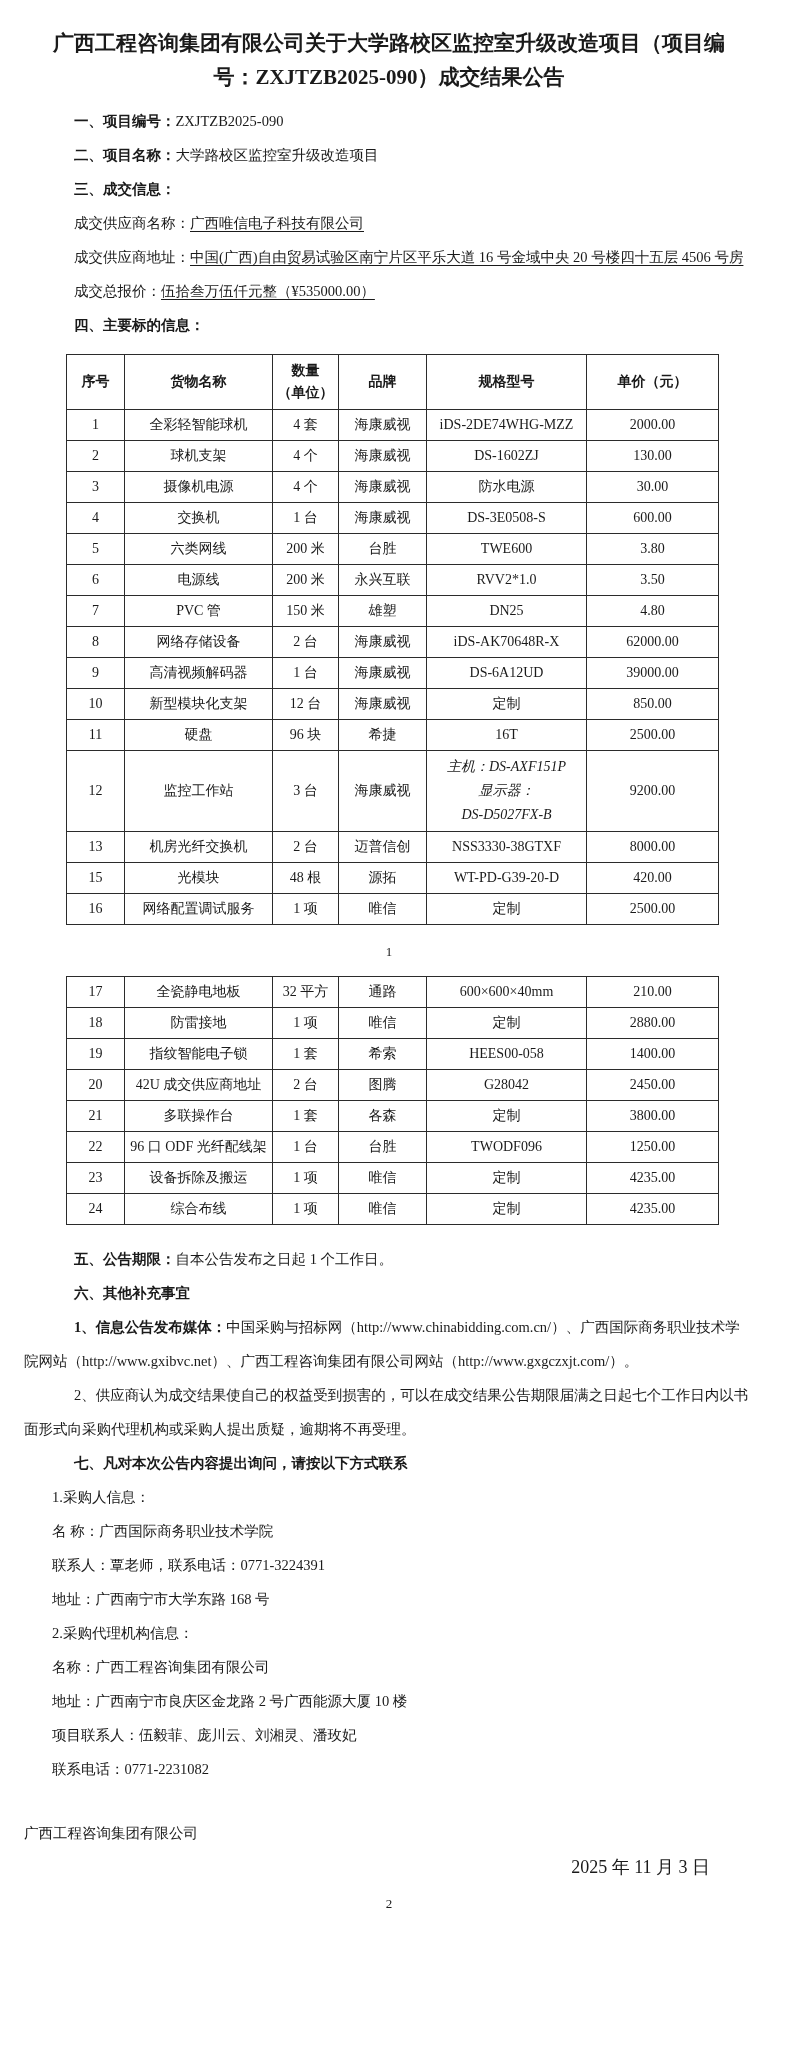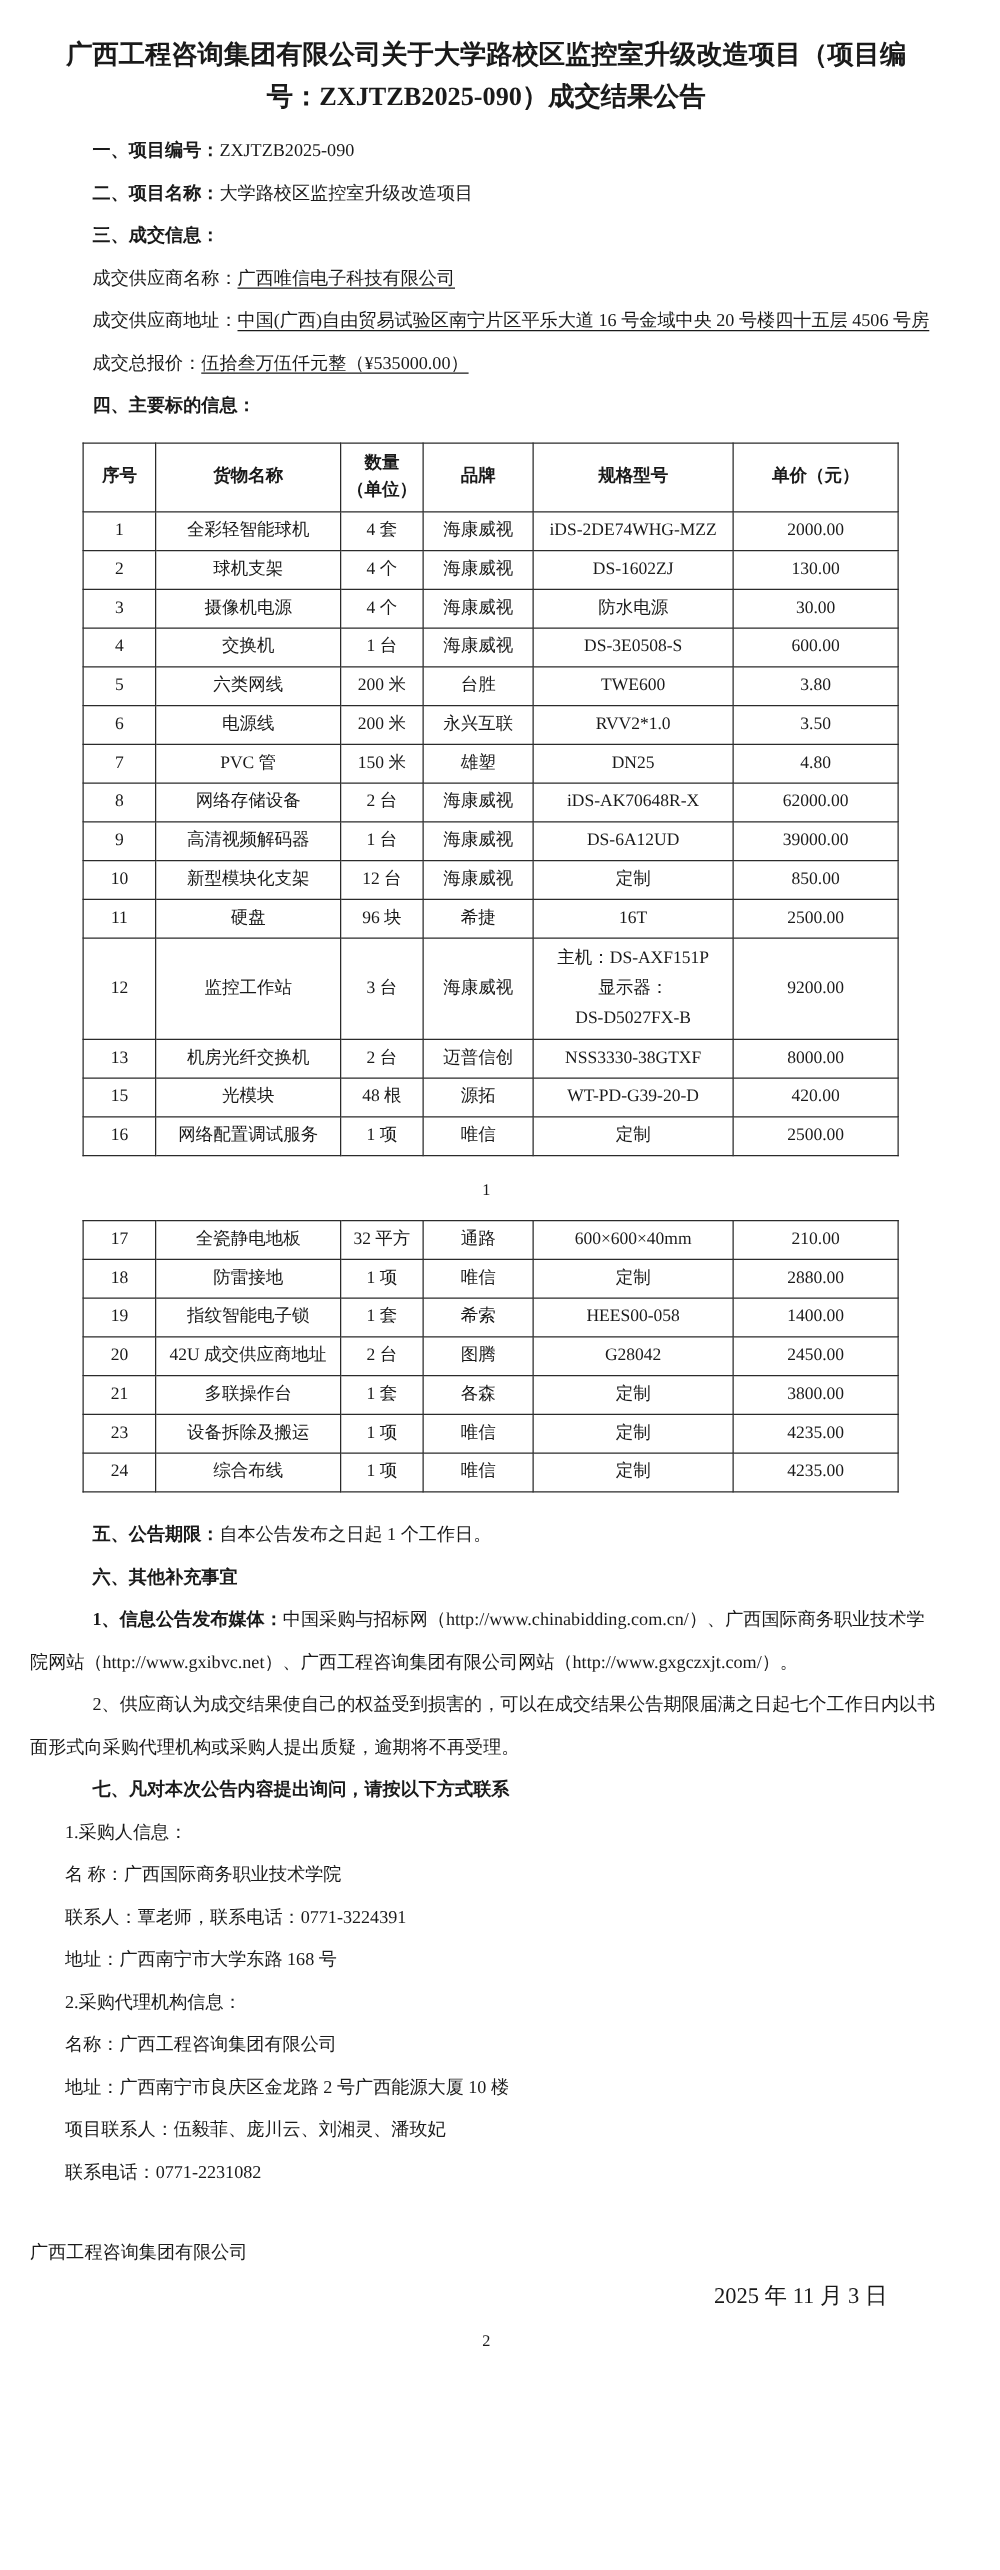--- a/index.html
+++ b/index.html
@@ -21,21 +21,21 @@
   table.goods{
     border-collapse:collapse;table-layout:fixed;
     width:652px;margin:12px 0 17px 42px;
     font-size:14px;
   }
   table.goods th,table.goods td{
     border:1px solid #2b2b2b;text-align:center;vertical-align:middle;
     padding:4px 3px;line-height:22px;word-break:break-all;
   }
   table.goods th{font-weight:bold;padding:5px 3px;}
-  table.goods td div{line-height:24px;}
+  table.goods td div{line-height:24px;font-style:italic;}
   .t2{margin-top:0;}
   .pagenum{font-size:13px;text-align:center;line-height:20px;margin:16px 0 14px 0;}
   .pagenum2{font-size:13px;text-align:center;line-height:20px;margin:10px 0 0 0;}
   .sec-gap{margin-top:12px;}
   .sig{font-size:14.5px;line-height:34px;text-align:left;margin:30px 2px 0 0;}
   .sigdate{font-size:18px;line-height:34px;text-align:right;margin:0 44px 0 0;}
 </style>
 </head>
 <body>
 
@@ -253,20 +253,28 @@
         </tr>
         <tr>
           <td>21</td>
           <td>多联操作台</td>
           <td>1 套</td>
           <td>各森</td>
           <td>定制</td>
           <td>3800.00</td>
         </tr>
         <tr>
+          <td>22</td>
+          <td>96 口 ODF 光纤配线架</td>
+          <td>1 台</td>
+          <td>台胜</td>
+          <td>TWODF096</td>
+          <td>1250.00</td>
+        </tr>
+        <tr>
           <td>23</td>
           <td>设备拆除及搬运</td>
           <td>1 项</td>
           <td>唯信</td>
           <td>定制</td>
           <td>4235.00</td>
         </tr>
         <tr>
           <td>24</td>
           <td>综合布线</td>

